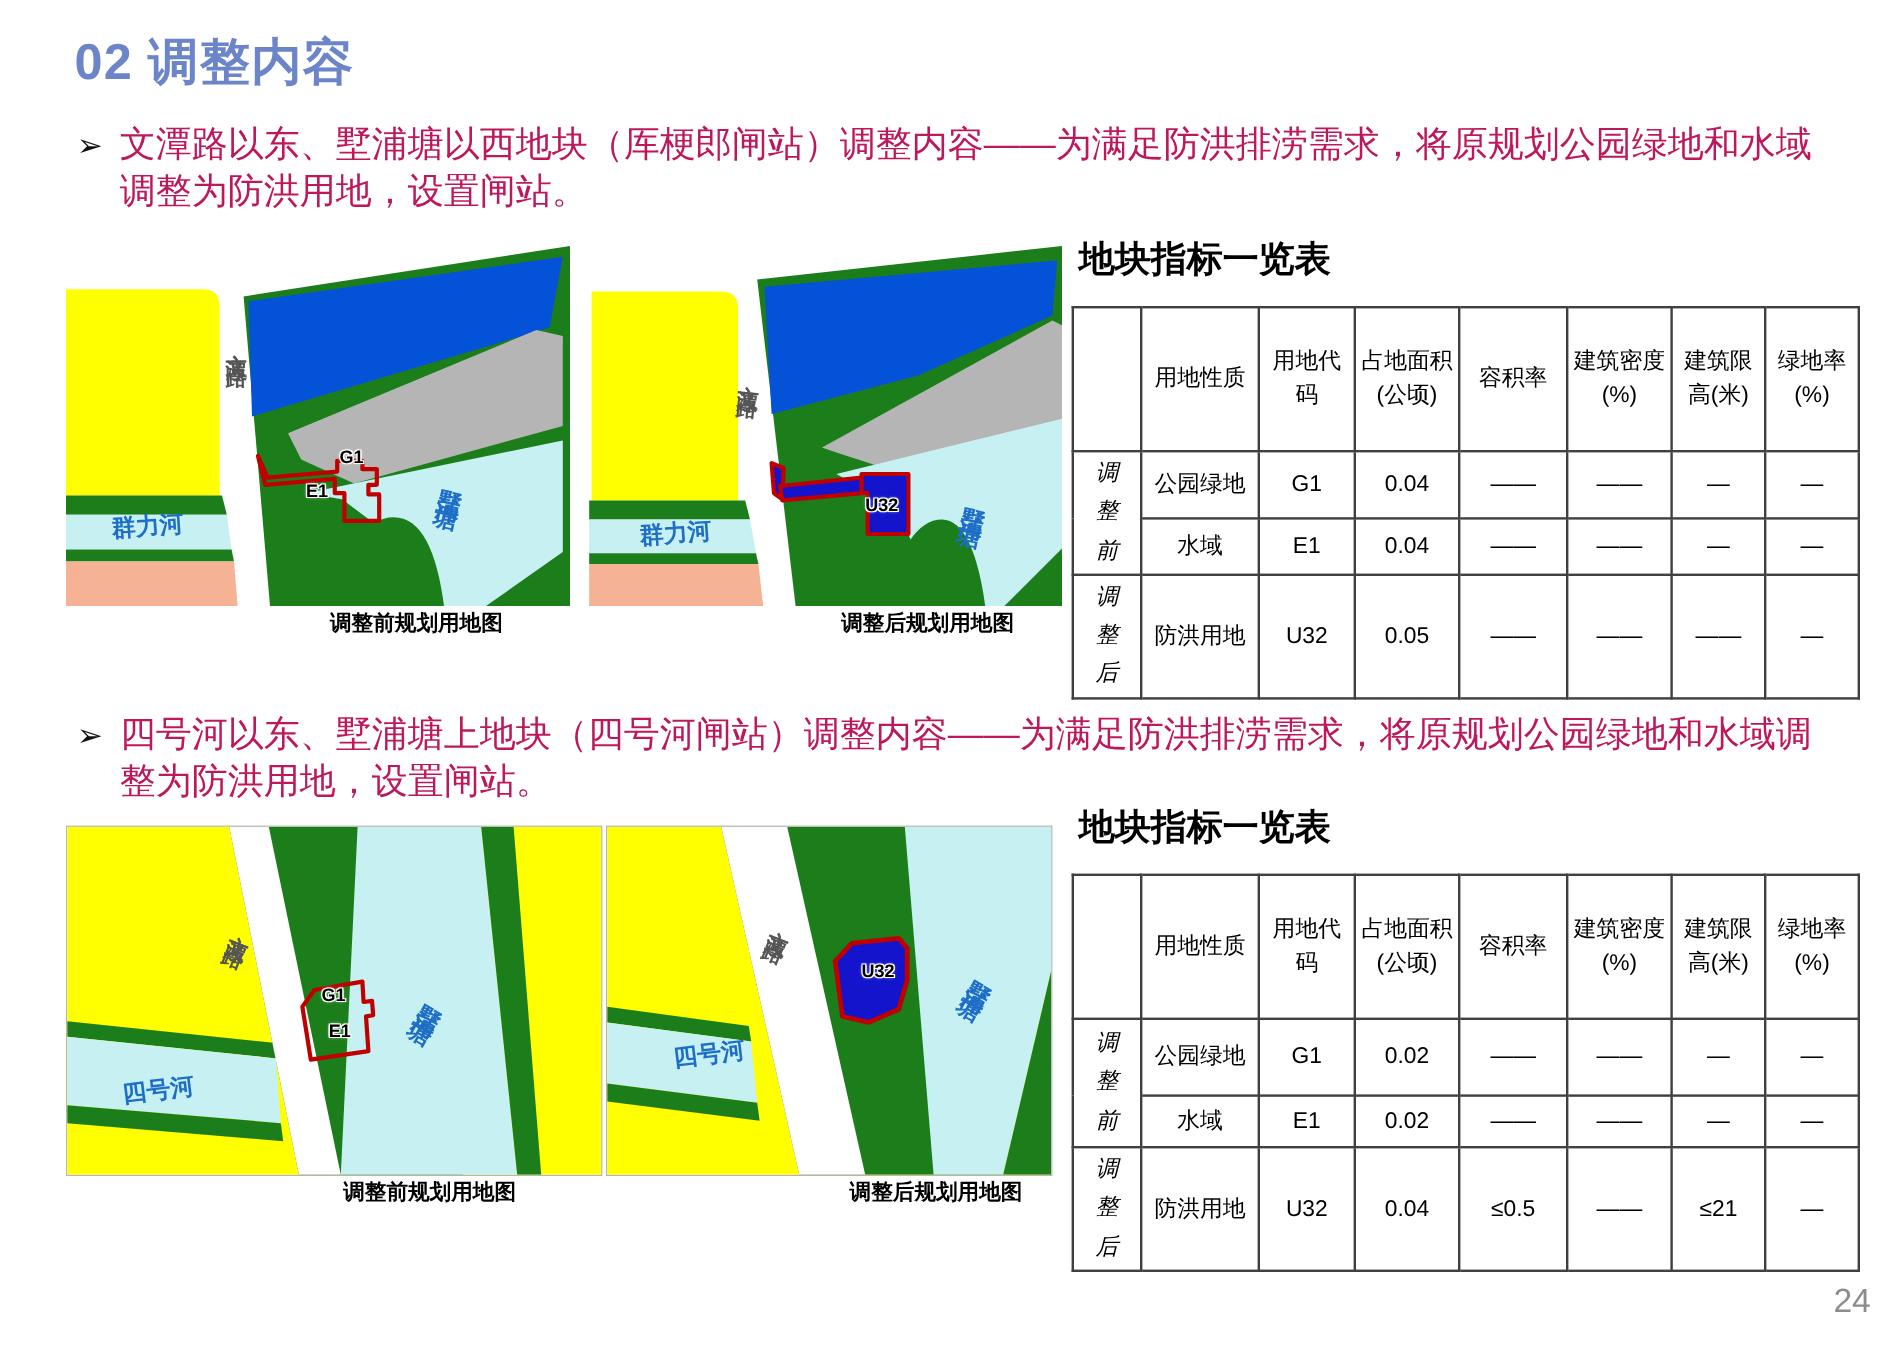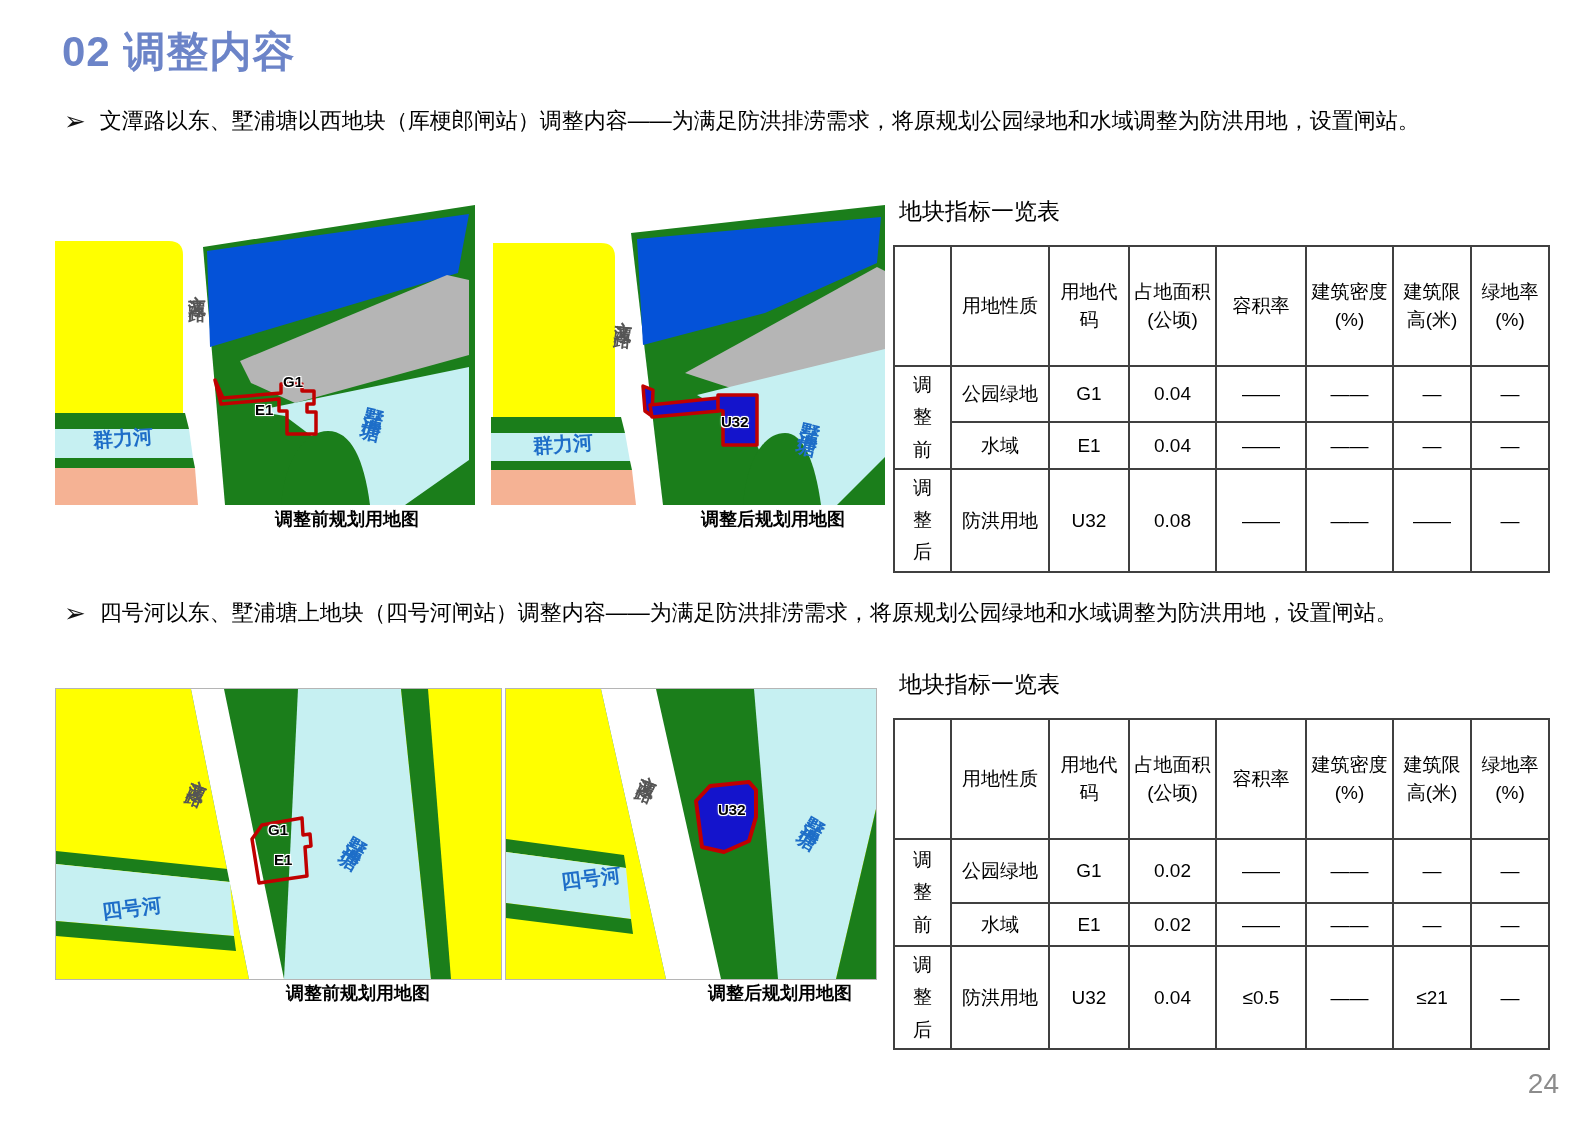--- a/index.html
+++ b/index.html
@@ -1,46 +1,46 @@
 <!DOCTYPE html>
 <html><head>
 <meta charset="utf-8">
 <style>
   html,body{margin:0;padding:0;background:#fff;}
   .slide{position:relative;width:1587px;height:1123px;background:#ffffff;overflow:hidden;
          font-family:"Liberation Sans","DejaVu Sans",sans-serif;}
   .page-title{position:absolute;left:62px;top:24px;font-size:42px;font-weight:bold;color:#6C84C8;letter-spacing:1px;}
   .bullet{position:absolute;left:64px;width:1460px;display:flex;align-items:flex-start;}
   .bullet-marker{font-size:26px;line-height:40px;color:#111;margin-right:14px;flex:0 0 auto;}
-  .bullet-text{font-size:22px;line-height:39px;color:#000000;font-weight:500;}
+  .bullet-text{font-size:30px;line-height:39px;color:#be185d;font-weight:500;}
   .b1{top:101px;}
   .b2{top:593px;}
 
   .map{position:absolute;}
   .map svg{position:absolute;left:0;top:0;}
   .map3,.map4{border:1px solid #b5b5b5;}
   .map-caption{position:absolute;transform:translateX(-50%);font-size:18px;font-weight:bold;color:#000;white-space:nowrap;}
 
   .map-label{position:absolute;white-space:nowrap;}
   .vtext{writing-mode:vertical-rl;text-orientation:upright;}
   .road-label{font-size:18px;font-weight:bold;color:#555;letter-spacing:5px;}
   .river-label{font-size:20px;font-weight:bold;color:#1E6EC8;}
   .river-label-v{font-size:20px;font-weight:bold;color:#1E6EC8;letter-spacing:6px;}
   .parcel-label{font-size:15px;font-weight:bold;color:#000;
      text-shadow:-1px -1px 0 #fff,1px -1px 0 #fff,-1px 1px 0 #fff,1px 1px 0 #fff,0 0 3px #fff;}
 
   .table-block{position:absolute;left:893px;width:656px;}
   .tb1{top:196px;}
   .tb2{top:669px;}
-  .table-title{font-size:23px;font-weight:normal;color:#000;margin:0 0 18px 6px;}
+  .table-title{font-size:30px;font-weight:bold;color:#000;margin:0 0 18px 6px;}
   table.spec{border-collapse:collapse;table-layout:fixed;width:655px;}
   table.spec td{border:2px solid #404040;text-align:center;vertical-align:middle;
      font-size:19px;color:#000;padding:2px;line-height:1.45;}
   td.group{padding:2px 0;}
-  .vwrap{display:inline-block;width:1.15em;word-break:break-all;line-height:1.7;}
+  .vwrap{display:inline-block;width:1.15em;word-break:break-all;line-height:1.7;font-style:italic;}
   .hrow td{height:114px;}
   .t1r1 td{height:50px;} .t1r2 td{height:40px;} .t1r3 td{height:85px;}
   .t2r1 td{height:58px;} .t2r2 td{height:37px;} .t2r3 td{height:83px;}
 
   .page-number{position:absolute;right:28px;top:1068px;font-size:28px;color:#8C8C8C;}
 </style>
 </head>
 <body>
 
 <div class="slide">
@@ -141,21 +141,21 @@
         <td>0.04</td>
         <td>——</td>
         <td>——</td>
         <td>—</td>
         <td>—</td>
       </tr>
       <tr class="t1r3">
         <td class="group"><span class="vwrap">调整后</span></td>
         <td>防洪用地</td>
         <td>U32</td>
-        <td>0.08</td>
+        <td>0.05</td>
         <td>——</td>
         <td>——</td>
         <td>——</td>
         <td>—</td>
       </tr>
     </tbody>
       </table>
   </div>
 
   <div class="bullet b2">

